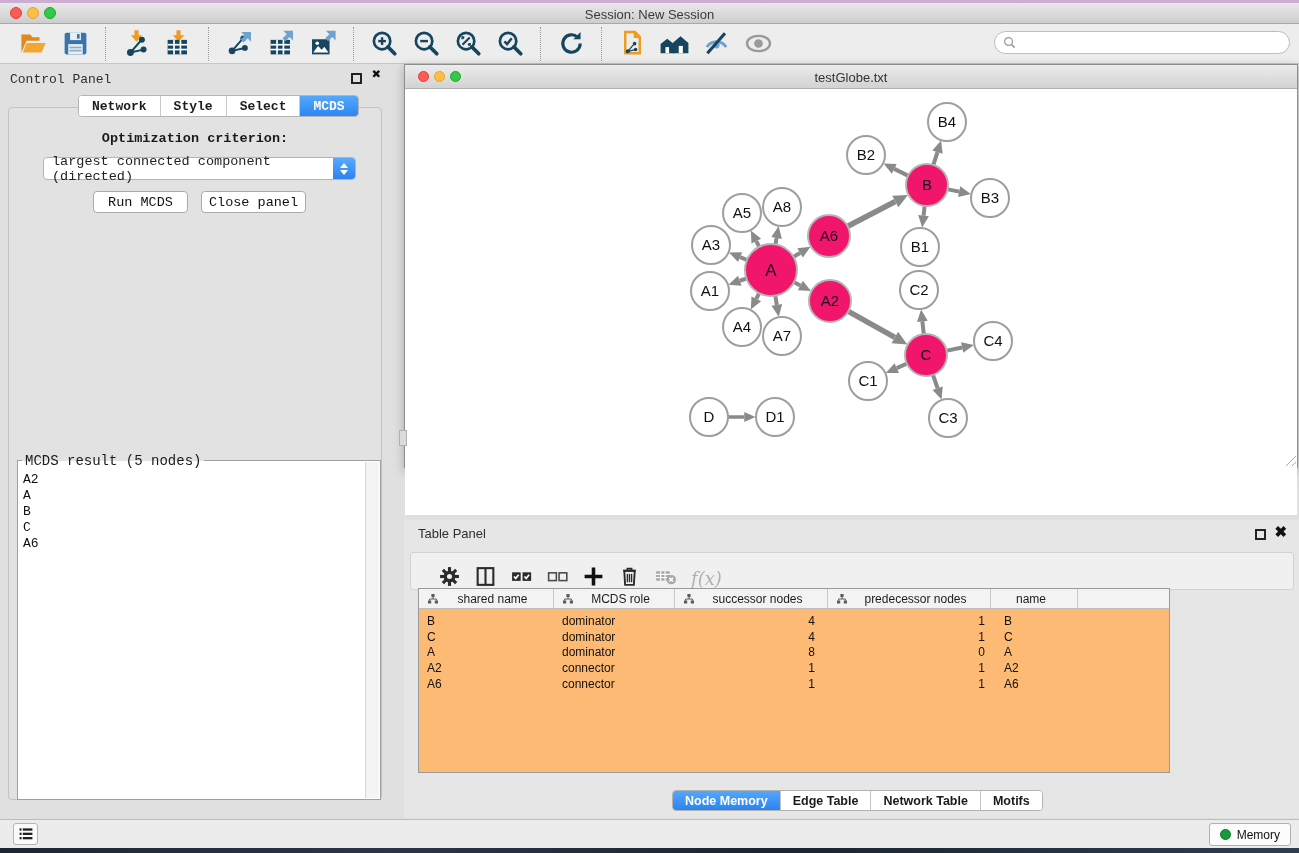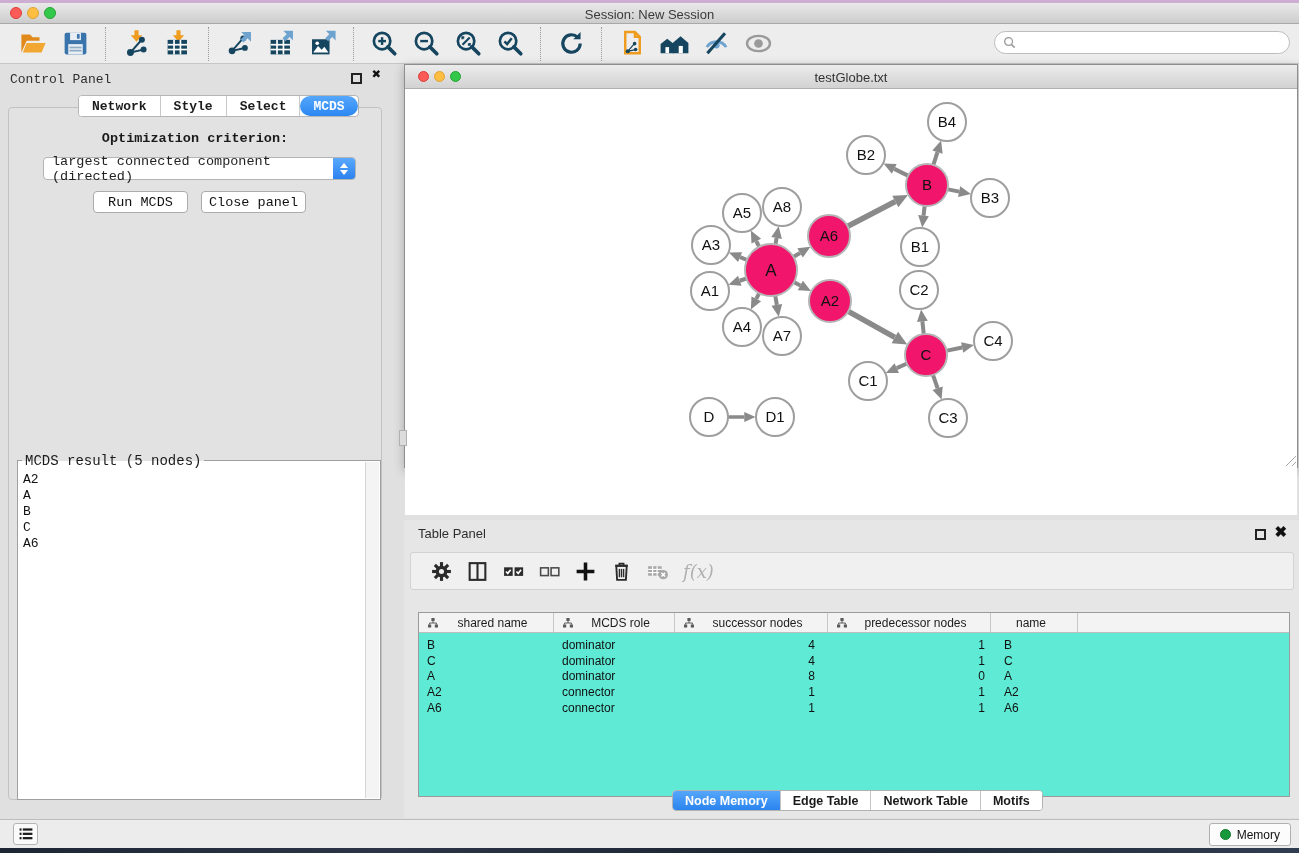--- a/index.html
+++ b/index.html
@@ -27,21 +27,21 @@
 
   
   #control-panel { left:0; top:64px; width:390px; height:754px; background:#e0e0e0;font-family:Liberation Mono, monospace; }
   #cp-title { left:10px; top:8px; font-size:13px; color:#2e2e2e; }
   .float-btn { width:11px; height:11px; border:2px solid #222; top:9px; }
   .close-btn { font-size:15px; font-weight:bold; color:#111; top:4px; line-height:16px; }
   #cp-float { right:28px; } #cp-close { right:9px; }
   #cp-tabs { left:78px; top:31px; height:22px; display:flex; border:1px solid #b5b5b5; border-radius:4px; background:#fff; overflow:hidden; z-index:3; }
   .cp-tab { padding:0 13px; font-size:13px; font-weight:bold; color:#1c1c1c; display:flex; align-items:center; border-right:1px solid #c9c9c9; background:#fff; }
   .cp-tab:last-child { border-right:none; }
-  .cp-tab.active { background:linear-gradient(#55a7fc,#2b87f2); color:#fff; border-right:none;border-radius:10px; }
+  .cp-tab.active { background:linear-gradient(#55a7fc,#2b87f2); color:#fff; border-right:none; }
   #cp-content { left:8px; top:43px; width:374px; height:693px; background:#e2e2e2; border:1px solid #c2c2c2; border-radius:4px; }
   #opt-label { left:0; top:67px; width:390px; text-align:center; font-size:13.5px; font-weight:bold; color:#1a1a1a; }
   #criterion-select { left:43px; top:93px; width:313px; height:23px; background:#fff; border:1px solid #b4b4b4; border-radius:4px;
     display:flex; align-items:center; font-size:13.5px; }
   #criterion-value { padding-left:8px; flex:1; }
   #criterion-stepper { width:22px; height:21px; border-radius:0 3px 3px 0; background:linear-gradient(#5aa9fd,#2c82ef);
     display:flex; flex-direction:column; align-items:center; justify-content:center; gap:2px; }
   .chev-up { width:0; height:0; border-left:4px solid transparent; border-right:4px solid transparent; border-bottom:5px solid #fff; }
   .chev-down { width:0; height:0; border-left:4px solid transparent; border-right:4px solid transparent; border-top:5px solid #fff; }
   .cp-button { top:127px; height:22px; background:#fff; border:1px solid #ababab; border-radius:4px; font-size:13.5px;
@@ -68,24 +68,24 @@
   #net-resize-grip { right:1px; bottom:1px; width:13px; height:13px;
     background:repeating-linear-gradient(135deg, transparent 0 3px, #a8a8a8 3px 4px);
     clip-path:polygon(100% 0, 100% 100%, 0 100%); }
   #splitter-handle { left:399px; top:430px; width:8px; height:16px; background:#dcdcdc; border:1px solid #b0b0b0; z-index:5; }
 
   
   #table-panel { left:404px; top:520px; width:895px; height:298px; background:#e6e6e6; }
   #tp-title { left:14px; top:6px; font-size:13px; color:#2e2e2e; }
   #tp-float { right:33px; } #tp-close { right:12px; }
   #tp-toolbar { left:6px; top:32px; width:884px; height:38px; background:#f0f0f0; border:1px solid #d2d2d2; border-radius:3px;
-    display:flex; align-items:center; padding-left:12px; }
+    display:flex; align-items:flex-end; padding-left:20px; }
   .tp-icon { width:26px; height:26px; margin:0 5px; display:flex; align-items:center; justify-content:center; }
   #fx-label { font-family:"DejaVu Serif", serif; font-style:italic; font-size:18px; color:#b0b0b0; margin-left:8px; }
-  #node-table { left:14px; top:92px; width:872px; height:185px; background:#5eead4; border:1px solid #9a9a9a; }
+  #node-table { left:14px; top:68px; width:752px; height:185px; background:#fdba74; border:1px solid #9a9a9a; }
   #nt-header { display:flex; height:20px; background:#f3f3f3; border-bottom:1px solid #bdbdbd; }
   .th { display:flex; align-items:center; border-right:1px solid #c8c8c8; font-size:12px; color:#1c1c1c; position:relative; }
   .th .th-label { flex:1; text-align:center; padding-right:6px; }
   .th .hdr-ico { margin-left:9px; }
   .th.filler { border-right:none; flex:1; }
   .nt-row { display:flex; height:15.7px; align-items:center; }
   .td { font-size:12px; color:#111; overflow:hidden; white-space:nowrap; }
   #nt-body { padding-top:4px; }
 
   #tp-tabs { left:268px; top:270px; height:21px; display:flex; border:1px solid #b2b2b2; border-radius:4px; background:#fff; overflow:hidden; }

